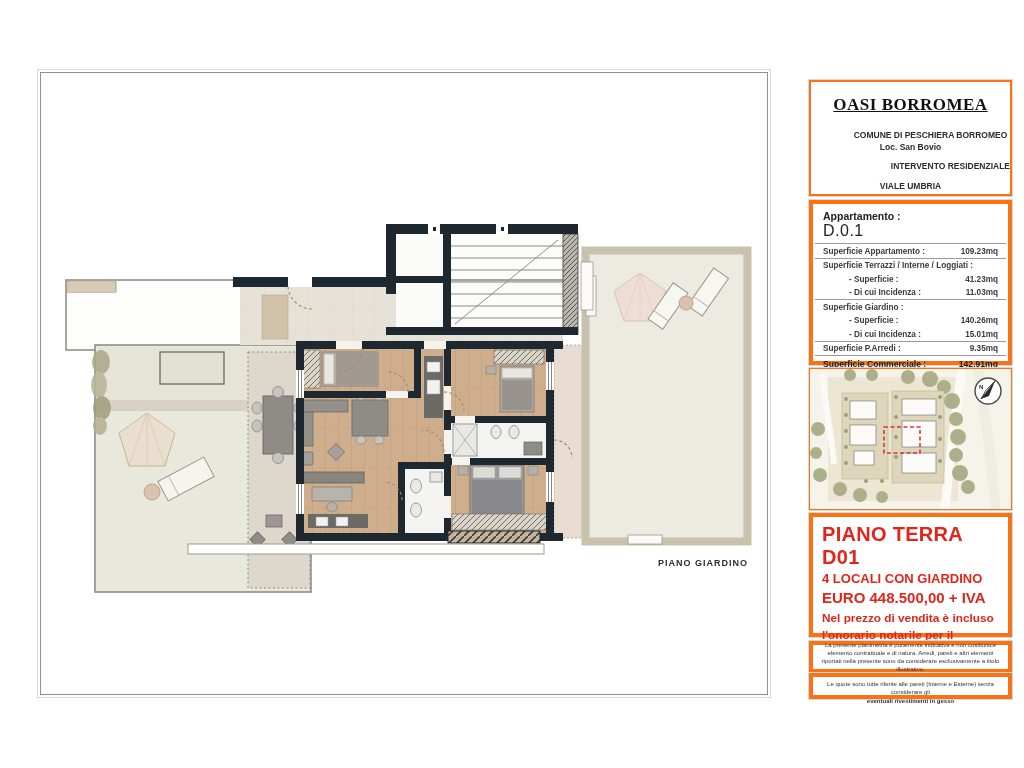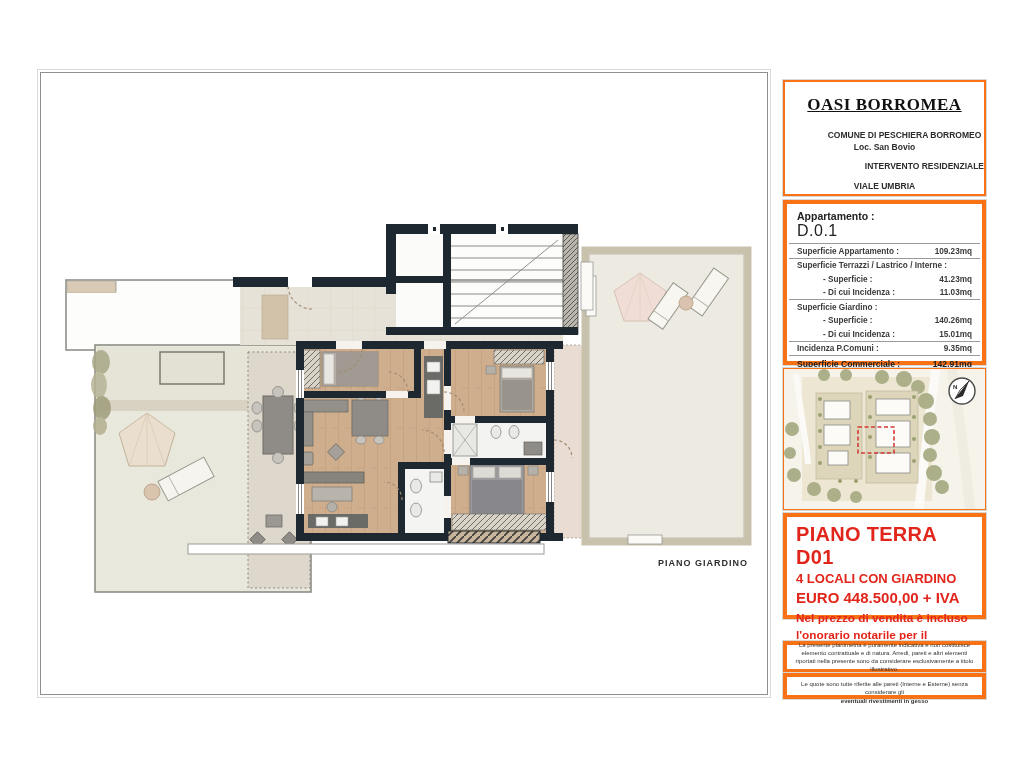--- a/index.html
+++ b/index.html
@@ -3,42 +3,42 @@
 <meta charset="utf-8">
 <style>
   html,body{margin:0;padding:0;background:#fff;}
   #page{position:relative;width:1024px;height:768px;background:#ffffff;overflow:hidden;
         font-family:"Liberation Sans",sans-serif;color:#222;}
   
   #sheet-frame{position:absolute;left:40px;top:72px;width:726px;height:621px;
     border:1px solid #8f8f8f;outline:1px solid #d9d9d9;outline-offset:2px;background:#fff;}
   #plan-svg{position:absolute;left:0;top:0;}
   
-  .sbox{position:absolute;left:783px;width:203px;background:#fff;border:4px solid #f97316;
+  .sbox{position:absolute;left:809px;width:203px;background:#fff;border:4px solid #f97316;
         box-shadow:0 0 0 1px #d8d8d8;box-sizing:border-box;}
   #box-header{top:80px;height:116px;text-align:center;border-width:2px;}
   #box-header .title{font-family:"Liberation Serif",serif;font-weight:700;font-size:17px;
       letter-spacing:.5px;text-decoration:underline;margin-top:13px;color:#111;}
   #box-header .sub{font-size:8.5px;font-weight:700;color:#2c2c2c;line-height:1.25;}
   #box-header .sub1{margin-top:15px;padding-left:40px;}
   #box-header .sub2{margin-top:1px;}
   #box-header .sub3{margin-top:9px;text-align:right;}
   #box-header .sub4{margin-top:9px;}
   #box-details{top:200px;height:165px;font-size:8.2px;font-weight:700;color:#3a3a3a;}
   .drow{display:flex;justify-content:space-between;align-items:baseline;padding:2.5px 8px 2px 8px;}
   .drow .v{text-align:right;white-space:nowrap;}
   .drow.indent{padding-left:34px;}
   .dgroup{border-bottom:1px solid #9a9a9a;margin:0 2px;}
   .dgroup:last-child{border-bottom:none;}
   .drow.apt{padding-top:6px;padding-bottom:3px;flex-direction:column;}
   .drow.apt .k{font-size:10.5px;color:#222;}
   .drow.apt .v{font-size:16px;font-weight:400;color:#222;letter-spacing:.5px;}
   .drow.total .k,.drow.total .v{color:#1d1d1d;font-size:8.6px;}
   #box-siteplan{top:368px;height:142px;padding:0;border-width:1px;}
-  #box-price{top:513px;height:106px;padding:6px 9px;box-sizing:border-box;}
+  #box-price{top:513px;height:124px;padding:6px 9px;box-sizing:border-box;}
   #box-price .p1{font-size:20px;font-weight:800;letter-spacing:.3px;}
   #box-price .p2{font-size:13px;font-weight:800;margin-top:2px;}
   #box-price .p3{font-size:15px;font-weight:800;margin-top:3px;}
   #box-price .pn{font-size:11.8px;font-weight:700;margin-top:4px;line-height:1.45;}
   .red{color:#e2251b;}
   #box-disc1{top:641px;height:32px;font-size:6px;color:#333;text-align:center;
      display:flex;align-items:center;justify-content:center;padding:2px 6px;line-height:1.35;}
   #box-disc2{top:673px;height:26px;font-size:6px;color:#333;text-align:center;
      padding:3px 8px;line-height:1.4;box-sizing:border-box;}
   #box-disc2 .b2{font-weight:700;}
@@ -351,21 +351,21 @@
       </div>
     </div>
     <div class="dgroup">
       <div class="drow">
         <span class="k">Superficie Appartamento :</span>
         <span class="v">109.23mq</span>
       </div>
     </div>
     <div class="dgroup">
       <div class="drow">
-        <span class="k">Superficie Terrazzi / Lastrico / Interne :</span>
+        <span class="k">Superficie Terrazzi / Interne / Loggiati :</span>
         <span class="v"></span>
       </div>
       <div class="drow indent">
         <span class="k">- Superficie :</span>
         <span class="v">41.23mq</span>
       </div>
       <div class="drow indent">
         <span class="k">- Di cui Incidenza :</span>
         <span class="v">11.03mq</span>
       </div>
@@ -379,21 +379,21 @@
         <span class="k">- Superficie :</span>
         <span class="v">140.26mq</span>
       </div>
       <div class="drow indent">
         <span class="k">- Di cui Incidenza :</span>
         <span class="v">15.01mq</span>
       </div>
     </div>
     <div class="dgroup">
       <div class="drow">
-        <span class="k">Incidenza P.Comuni :</span>
+        <span class="k">Superficie P.Arredi :</span>
         <span class="v">9.35mq</span>
       </div>
     </div>
     <div class="dgroup">
       <div class="drow total">
         <span class="k">Superficie Commerciale :</span>
         <span class="v">142.91mq</span>
       </div>
     </div>
   </div>

